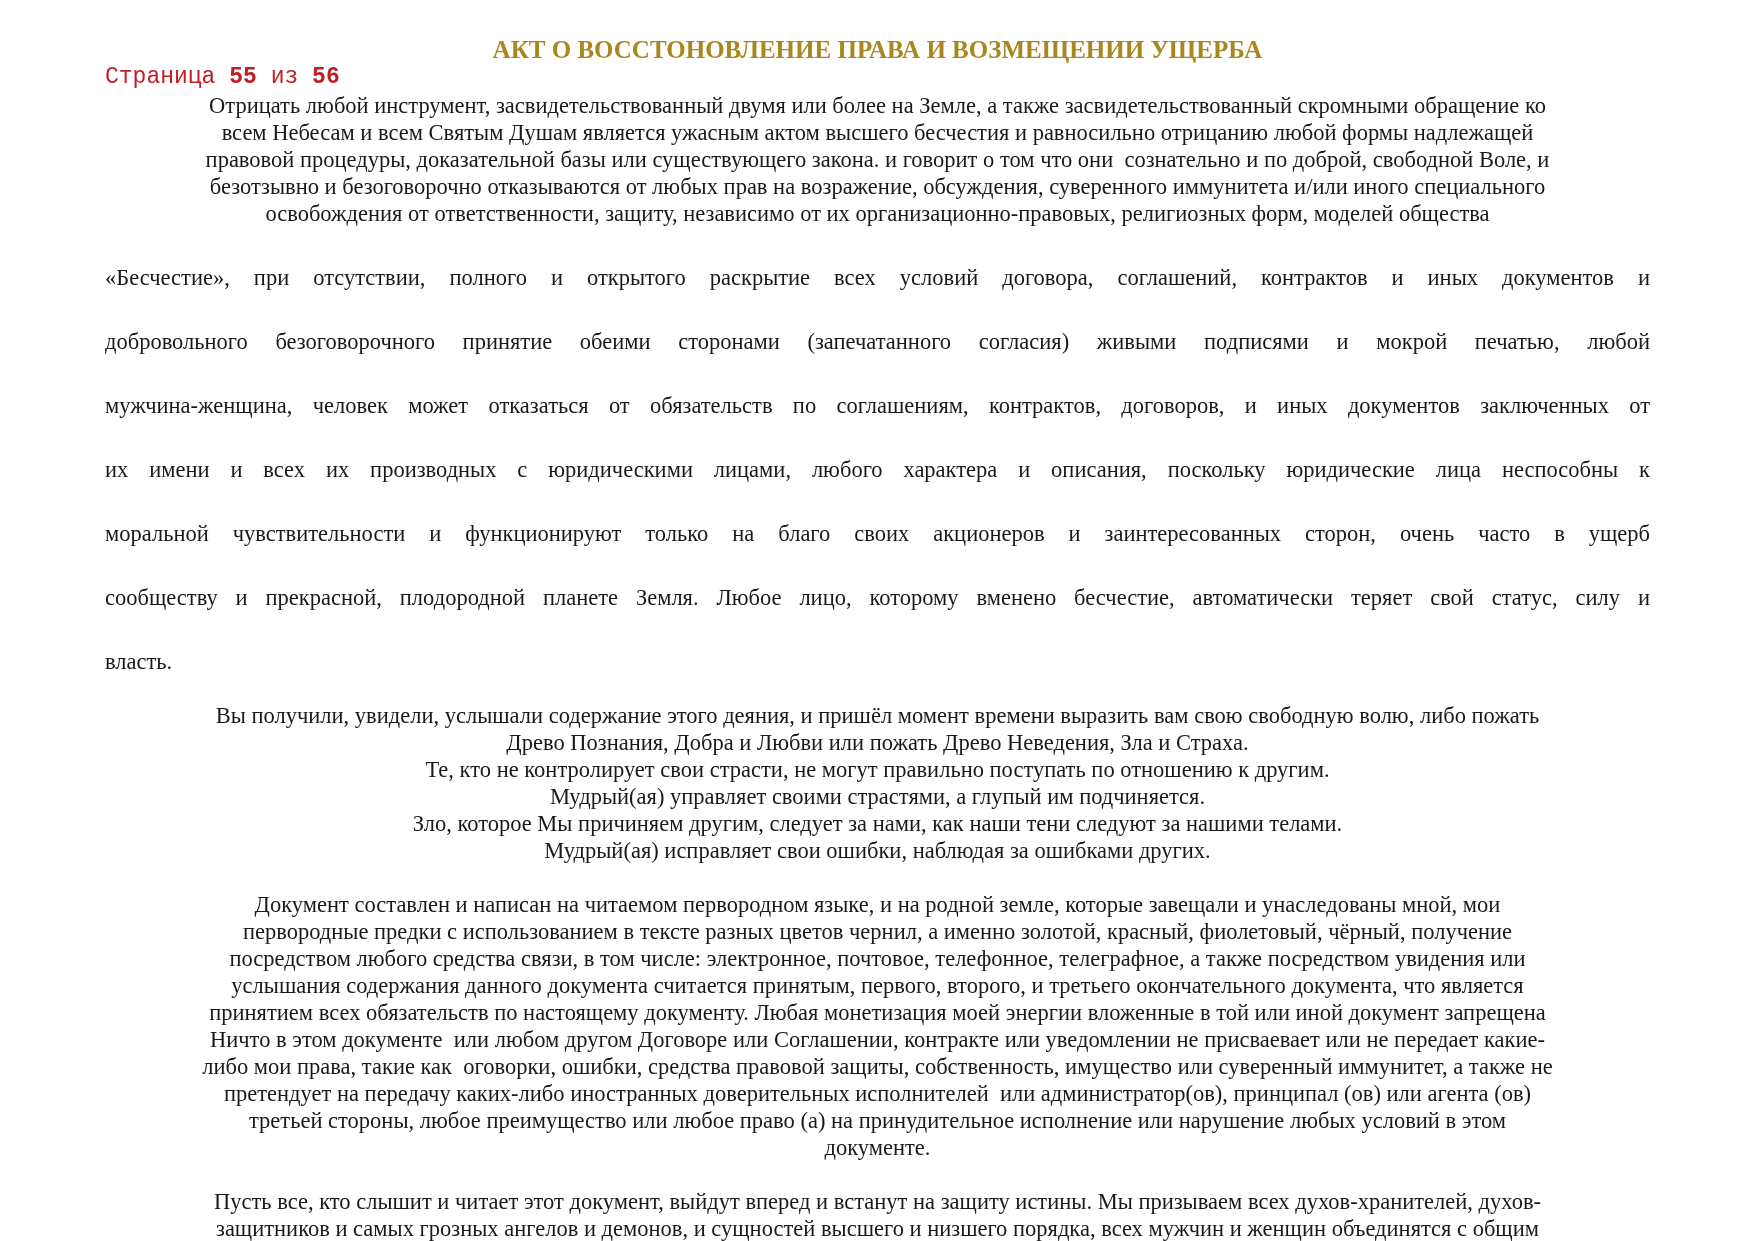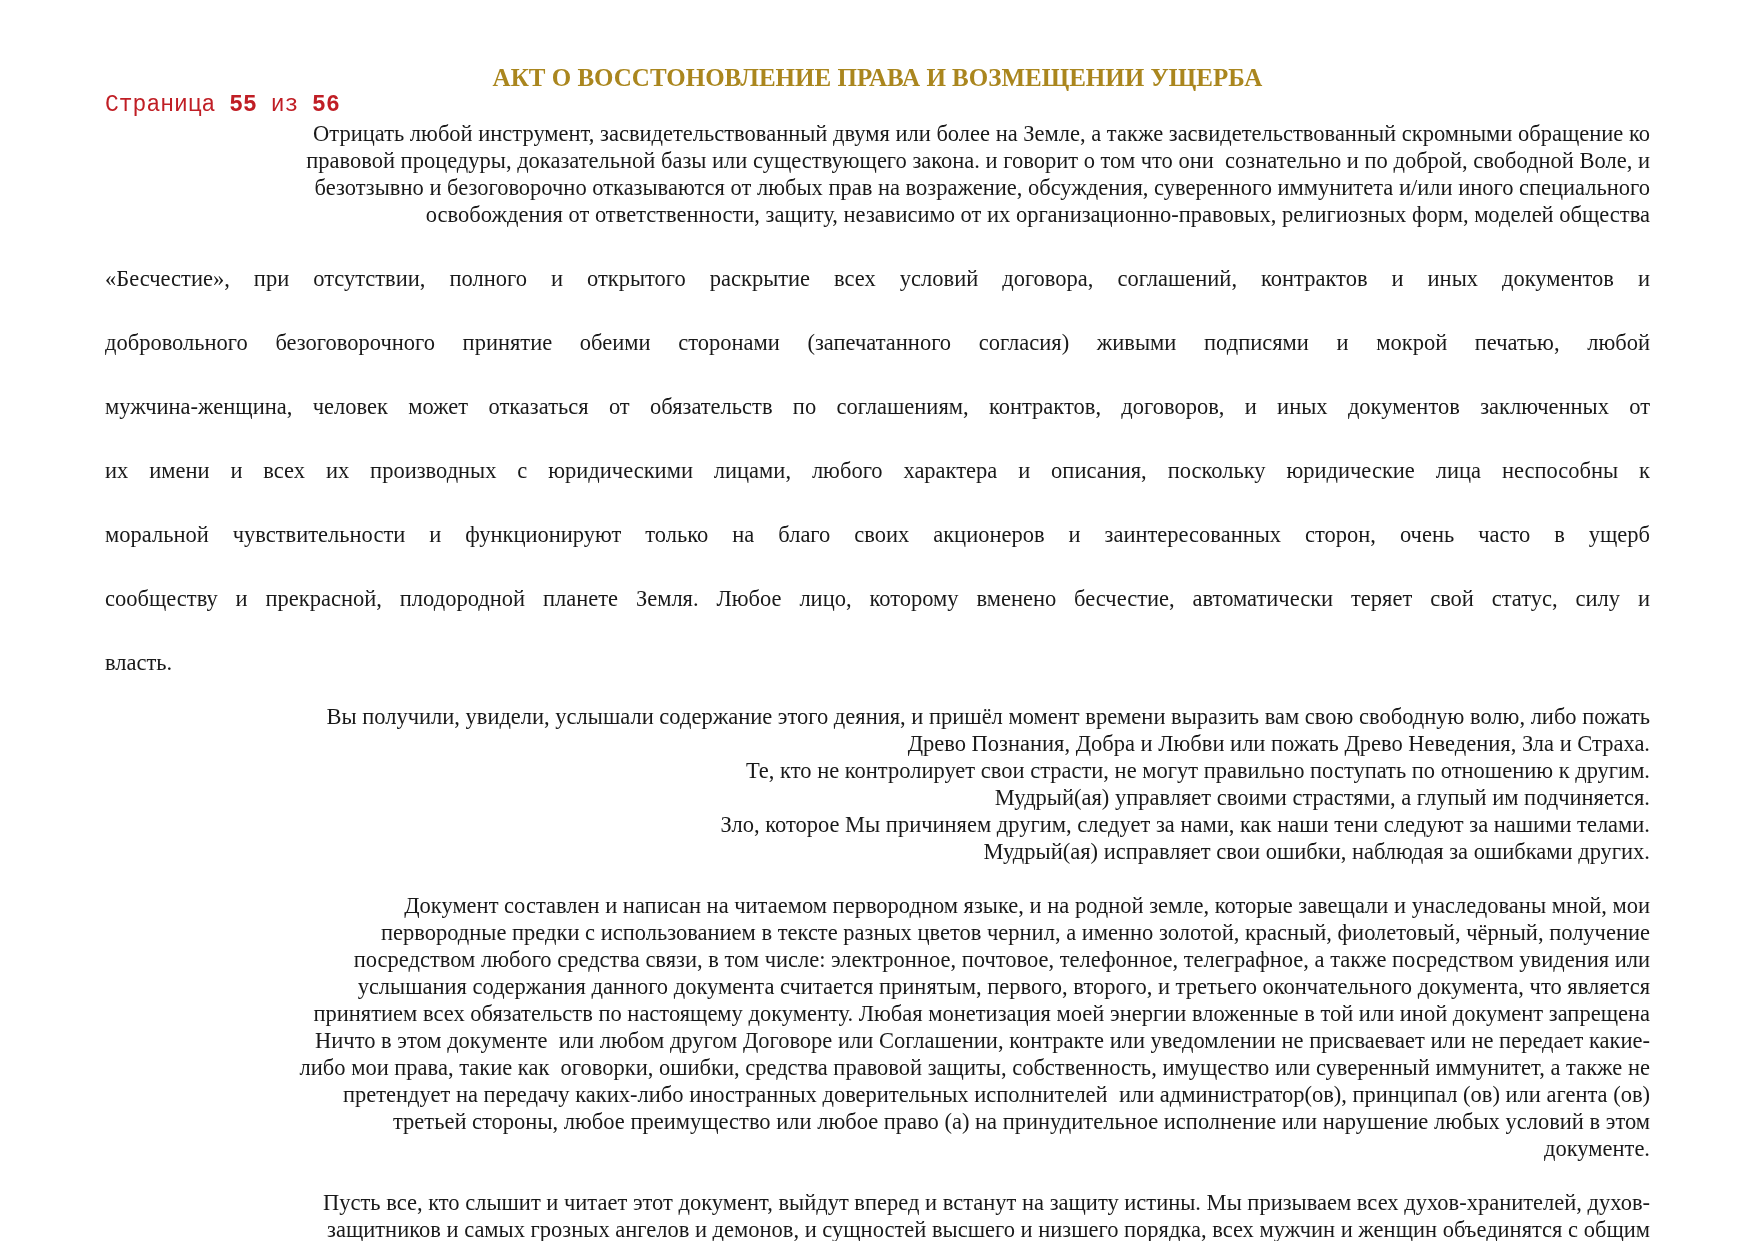--- a/index.html
+++ b/index.html
@@ -16,21 +16,21 @@
   body {
     width: 1755px;
     height: 1241px;
     font-family: "Liberation Serif", serif;
     overflow: hidden;
   }
   .page {
     box-sizing: border-box;
     width: 1755px;
     height: 1032px;
-    padding: 64px 105px 0 105px;
+    padding: 36px 105px 0 105px;
     background: var(--page-bg);
   }
   .doc-title {
     text-align: center;
     color: var(--gold);
     font-weight: bold;
     font-size: 25px;
     line-height: 28px;
   }
   .page-indicator {
@@ -47,21 +47,21 @@
   .para {
     color: var(--body-text);
     font-size: 22.5px;
     line-height: 27px;
     margin: 0 0 27px 0;
   }
   .para .line {
     min-height: 27px;
   }
   .para.left .line {
-    text-align: right;
+    text-align: center;
     white-space: pre-wrap;
   }
   .para.justified .line {
     text-align: justify;
     text-align-last: justify;
     margin-top: 37px;
   }
   .para.justified .line:last-child {
     text-align-last: left;
   }
@@ -76,20 +76,21 @@
 
   <div class="page-indicator">
     <span>Страница</span>
     <span class="bold">55</span>
     <span>из</span>
     <span class="bold">56</span>
   </div>
 
   <div class="para left">
       <div class="line">Отрицать любой инструмент, засвидетельствованный двумя или более на Земле, а также засвидетельствованный скромными обращение ко</div>
+      <div class="line">всем Небесам и всем Святым Душам является ужасным актом высшего бесчестия и равносильно отрицанию любой формы надлежащей</div>
       <div class="line">правовой процедуры, доказательной базы или существующего закона. и говорит о том что они  сознательно и по доброй, свободной Воле, и</div>
       <div class="line">безотзывно и безоговорочно отказываются от любых прав на возражение, обсуждения, суверенного иммунитета и/или иного специального</div>
       <div class="line">освобождения от ответственности, защиту, независимо от их организационно-правовых, религиозных форм, моделей общества</div>
     </div>
 
   <div class="para justified">
       <div class="line">«Бесчестие», при отсутствии, полного и открытого раскрытие всех условий договора, соглашений, контрактов и иных документов и</div>
       <div class="line">добровольного безоговорочного принятие обеими сторонами (запечатанного согласия) живыми подписями и мокрой печатью, любой</div>
       <div class="line">мужчина-женщина, человек может отказаться от обязательств по соглашениям, контрактов, договоров, и иных документов заключенных от</div>
       <div class="line">их имени и всех их производных с юридическими лицами, любого характера и описания, поскольку юридические лица неспособны к</div>

